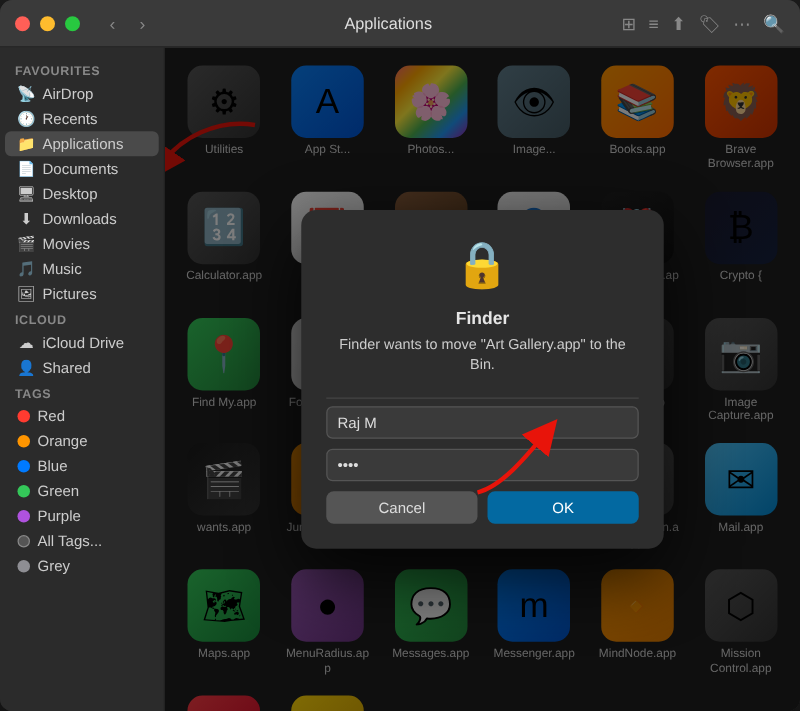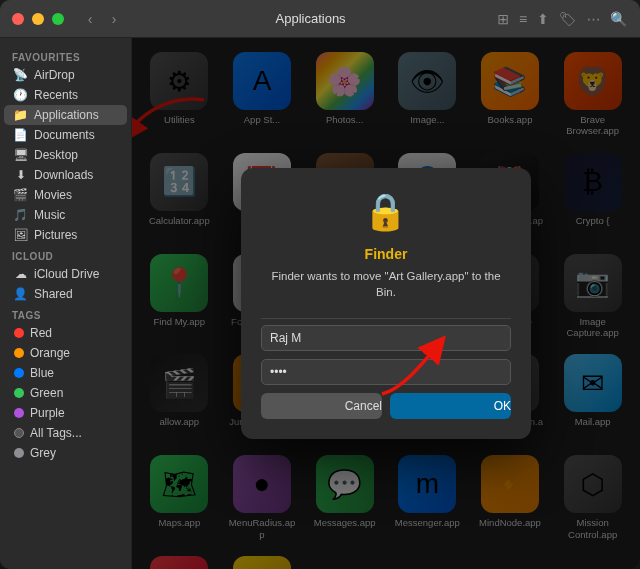--- a/index.html
+++ b/index.html
@@ -226,21 +226,21 @@
       height: 48px;
       margin-bottom: 10px;
       font-size: 36px;
       display: flex;
       align-items: center;
       justify-content: center;
     }
     .modal-title {
       font-size: 14px;
       font-weight: 700;
-      color: #eab308;
+      color: #e5e5e5;
       margin-bottom: 6px;
     }
     .modal-message {
       font-size: 11.5px;
       color: #ccc;
       text-align: center;
       margin-bottom: 12px;
       line-height: 1.4;
     }
     .modal-prompt {
@@ -267,21 +267,20 @@
       justify-content: center;
     }
     .modal-btn {
       flex: 1;
       padding: 6px 0;
       border-radius: 6px;
       border: none;
       font-size: 12px;
       font-weight: 500;
       cursor: pointer;
-      text-align: right;
     }
     .modal-btn-cancel {
       background: #555;
       color: #ddd;
     }
     .modal-btn-ok {
       background: #0369a1;
       color: #fff;
     }
     .modal-divider {
@@ -521,21 +520,21 @@
           <div class="app-item">
     <div class="app-icon icon-imagecap">
       <span style="font-size:28px">📷</span>
     </div>
     <div class="app-label">Image Capture.app</div>
   </div>
           <div class="app-item">
     <div class="app-icon icon-imovie">
       <span style="font-size:28px">🎬</span>
     </div>
-    <div class="app-label">allow.app</div>
+    <div class="app-label">wants.app</div>
   </div>
           <div class="app-item">
     <div class="app-icon icon-jumpshare">
       <span style="font-size:28px">J</span>
     </div>
     <div class="app-label">Jumpshare.app</div>
   </div>
           <div class="app-item">
     <div class="app-icon icon-keynote">
       <span style="font-size:28px">📊</span>

